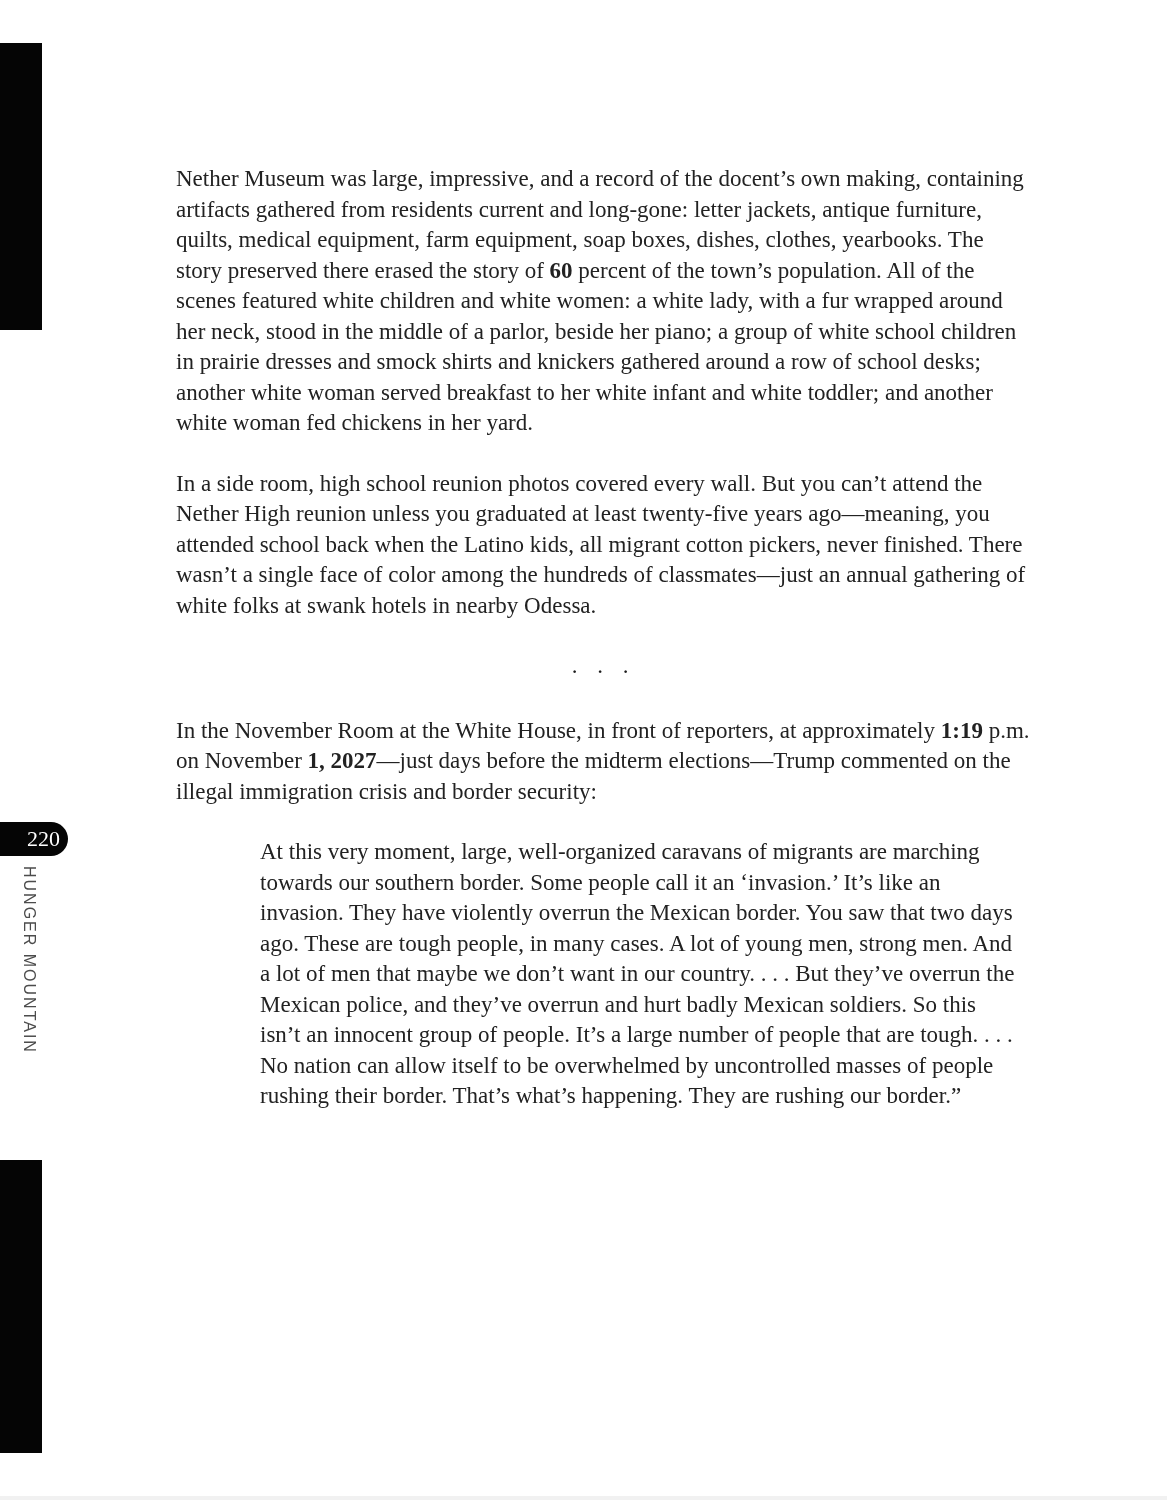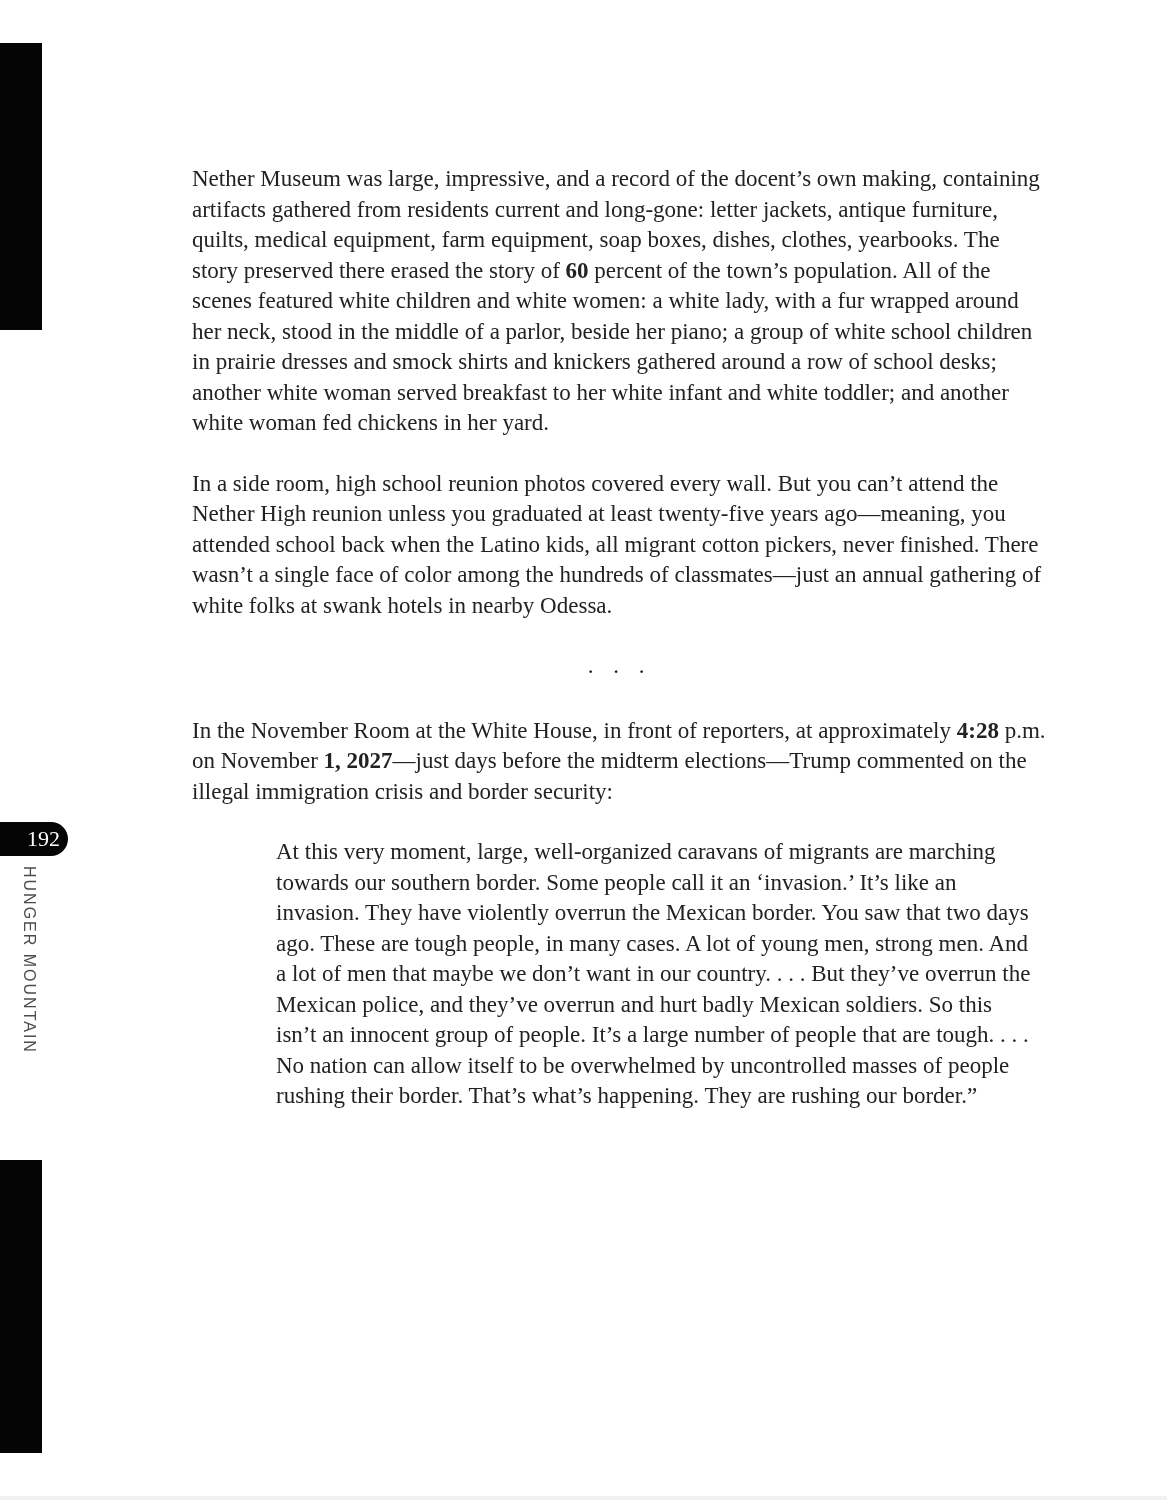--- a/index.html
+++ b/index.html
@@ -34,21 +34,20 @@
     color: #4c4c4c;
     white-space: nowrap;
   }
   .content {
     position: absolute; left: 176px; top: 164px;
     width: 855px;
     font-size: 23px;
     line-height: 30.5px;
     color: #222222;
     text-align: left;
-    margin-left: 16px;
   }
   .para { margin: 0 0 30px 0; }
   .section-break {
     text-align: center;
     letter-spacing: 7px;
     margin: 16px 0 34px 0;
     color: #1a1a1a;
   }
   .quote {
     margin: 30px 14px 30px 84px;
@@ -60,28 +59,28 @@
     width: 100%; height: 4px;
     background: #f1f1f1;
   }
 </style>
 </head>
 <body>
 
 <div class="bar bar-top"></div>
 
 <div class="page-tab">
-  <span>192</span>
+  <span>220</span>
 </div>
 
 <div class="journal-title">HUNGER MOUNTAIN</div>
 
 <div class="bar bar-bottom"></div>
 
 <div class="content">
   <p class="para"><span>Nether Museum was large, impressive, and a record of the docent’s own making, containing artifacts gathered from residents current and long-gone: letter jackets, antique furniture, quilts, medical equipment, farm equipment, soap boxes, dishes, clothes, yearbooks. The story preserved there erased the story of </span><span class="lining-num">60</span><span> percent of the town’s population. All of the scenes featured white children and white women: a white lady, with a fur wrapped around her neck, stood in the middle of a parlor, beside her piano; a group of white school children in prairie dresses and smock shirts and knickers gathered around a row of school desks; another white woman served breakfast to her white infant and white toddler; and another white woman fed chickens in her yard.</span></p>
   <p class="para"><span>In a side room, high school reunion photos covered every wall. But you can’t attend the Nether High reunion unless you graduated at least twenty-five years ago—meaning, you attended school back when the Latino kids, all migrant cotton pickers, never finished. There wasn’t a single face of color among the hundreds of classmates—just an annual gathering of white folks at swank hotels in nearby Odessa.</span></p>
   <div class="section-break">. . .</div>
-  <p class="para"><span>In the November Room at the White House, in front of reporters, at approximately </span><span class="lining-num">4:28</span><span> p.m. on November </span><span class="lining-num">1, 2027</span><span>—just days before the midterm elections—Trump commented on the illegal immigration crisis and border security:</span></p>
+  <p class="para"><span>In the November Room at the White House, in front of reporters, at approximately </span><span class="lining-num">1:19</span><span> p.m. on November </span><span class="lining-num">1, 2027</span><span>—just days before the midterm elections—Trump commented on the illegal immigration crisis and border security:</span></p>
   <blockquote class="quote"><span>At this very moment, large, well-organized caravans of migrants are marching towards our southern border. Some people call it an ‘invasion.’ It’s like an invasion. They have violently overrun the Mexican border. You saw that two days ago. These are tough people, in many cases. A lot of young men, strong men. And a lot of men that maybe we don’t want in our country. . . . But they’ve overrun the Mexican police, and they’ve overrun and hurt badly Mexican soldiers. So this isn’t an innocent group of people. It’s a large number of people that are tough. . . . No nation can allow itself to be overwhelmed by uncontrolled masses of people rushing their border. That’s what’s happening. They are rushing our border.”</span></blockquote>
 </div>
 
 <div class="bottom-edge"></div>
 
 </body></html>

